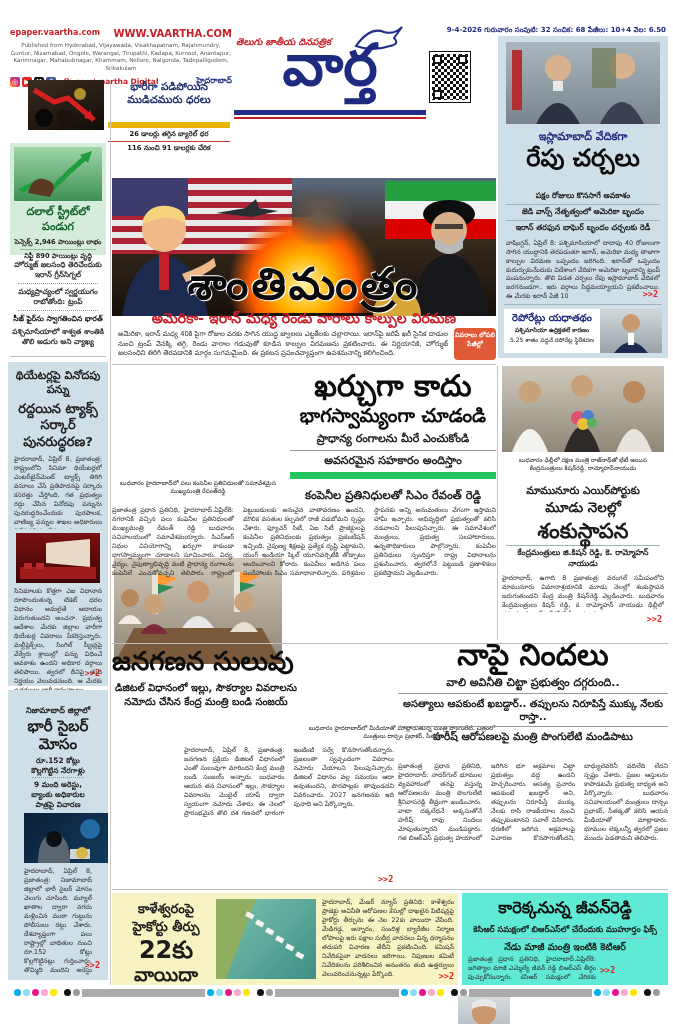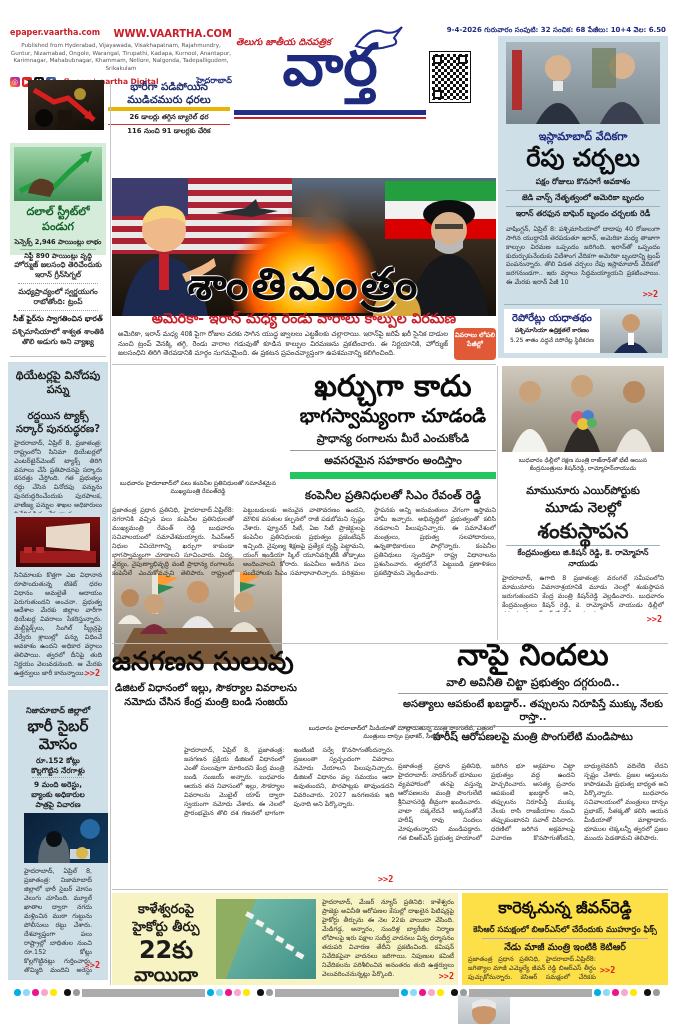--- a/index.html
+++ b/index.html
@@ -51,21 +51,21 @@
     <svg width="76" height="50" style="position:absolute;left:0;top:0">
       <polyline points="6,10 26,22 40,18 66,40" stroke="#d81f1f" stroke-width="5" fill="none"></polyline>
       <polygon points="66,40 56,38 62,30" fill="#d81f1f"></polygon>
       <circle cx="16" cy="38" r="9" fill="#0a0806"></circle>
         <rect x="30" y="30" width="14" height="14" fill="#1c140c"></rect>
       <circle cx="52" cy="14" r="6" fill="#e8c23a" opacity=".7"></circle>
     </svg>
   </div>
   <div class="abs" style="left:108px;top:80px;width:122px">
     <div class="c b" style="font-size:10.5px;line-height:1.25;color:#20306e">భారీగా పడిపోయిన ముడిచమురు ధరలు</div>
-    <div class="c b" style="font-size:6.8px;margin-top:1px;border-top:4px solid #eab308;padding-top:2px">26 డాలర్లు తగ్గిన బ్యారెల్ ధర</div>
+    <div class="c b" style="font-size:6.8px;margin-top:16px;border-top:6px solid #eab308;padding-top:2px">26 డాలర్లు తగ్గిన బ్యారెల్ ధర</div>
     <div class="c b" style="font-size:6.8px;margin-top:2px;border-top:1px solid #c33;padding-top:2px">116 నుంచి 91 డాలర్లకు చేరిక</div>
   </div>
 
   <div class="abs" style="left:236px;top:30px;width:120px">
     <span class="red b" style="font-size:9.5px;font-style:italic">తెలుగు జాతీయ దినపత్రిక</span>
   </div>
   <svg class="abs" style="left:352px;top:22px" width="54" height="32">
     <path d="M4 24 Q18 4 32 10 Q42 13 50 5 L42 16 Q48 22 38 24 Q20 30 4 24 Z" fill="#fff" stroke="#232e8a" stroke-width="2"></path>
   </svg>
   <div class="abs c" style="left:232px;top:34px;width:196px">
@@ -89,21 +89,21 @@
         <circle cx="52" cy="26" r="13" fill="#d9b38f"></circle>
           <path d="M30 82 Q52 40 74 82 Z" fill="#2a3240"></path>
         <rect x="47" y="39" width="10" height="10" fill="#e8e8e8"></rect>
         <circle cx="116" cy="24" r="13" fill="#d9b38f"></circle>
           <path d="M94 82 Q116 38 138 82 Z" fill="#3a4050"></path>
         <rect x="86" y="6" width="24" height="40" fill="#6d7a58" opacity=".7"></rect>
       </svg>
     </div>
     <div class="c b navy" style="margin-top:94px;font-size:11px">ఇస్లామాబాద్ వేదికగా</div>
     <div class="c b" style="font-size:24px;line-height:1.15;color:#0d0d0d">రేపు చర్చలు</div>
-    <div class="c b" style="font-size:7.8px;margin-top:4px;padding:0 6px">పక్షం రోజులు కొనసాగే అవకాశం</div>
+    <div class="c b" style="font-size:7.8px;margin-top:18px;padding:0 6px">పక్షం రోజులు కొనసాగే అవకాశం</div>
     <div class="subrule"></div>
     <div class="c b" style="font-size:7.8px;padding:0 6px">జెడి వాన్స్ నేతృత్వంలో అమెరికా బృందం</div>
     <div class="subrule"></div>
     <div class="c b" style="font-size:7.8px;padding:0 6px">ఇరాన్ తరఫున బాఘెర్ బృందం చర్చలకు రెడీ</div>
     <div class="body-txt" style="margin:5px 8px 0;height:62px;overflow:hidden">వాషింగ్టన్, ఏప్రిల్ 8: పశ్చిమాసియాలో దాదాపు 40 రోజులుగా సాగిన యుద్ధానికి తెరపడుతూ ఇరాన్, అమెరికా మధ్య తాజాగా కాల్పుల విరమణ ఒప్పందం జరిగింది. ఇరాన్‌తో ఒప్పందం కుదుర్చుకునేందుకు విదేశాంగ వేదికగా అమెరికా బృందాన్ని ట్రంప్ పంపనున్నారు. తొలి విడత చర్చలు రేపు ఇస్లామాబాద్ వేదికలో జరగనుండగా.. ఇరు వర్గాలు సిద్ధమయ్యాయని ప్రకటించాయి. ఈ మేరకు ఇరాన్ పేజీ 10</div>
     <span class="jump" style="position:absolute;right:10px;top:253px">&gt;&gt;2</span>
     <div style="position:absolute;left:6px;right:6px;top:268px;border-top:1px solid #9fb3bd"></div>
 
     <div style="position:absolute;left:6px;top:273px;width:158px;height:44px;background:#fff;display:flex">
       <div style="width:96px;padding:3px 4px">
@@ -165,21 +165,21 @@
     <div style="border-top:1px dotted #999;margin:3px 8px"></div>
     <div class="c b" style="font-size:7.4px;line-height:1.35;color:#333">మధ్యప్రాచ్యంలో స్వర్ణయుగం రాబోతోంది: ట్రంప్</div>
     <div style="border-top:1px dotted #999;margin:3px 8px"></div>
     <div class="c b" style="font-size:7.4px;line-height:1.35;color:#111">సీజ్ ఫైర్‌ను స్వాగతించిన భారత్</div>
     <div class="c b" style="font-size:7.4px;line-height:1.35;color:#333;margin-top:3px">పశ్చిమాసియాలో శాశ్వత శాంతికి తొలి అడుగు అని వ్యాఖ్య</div>
   </div>
   <div class="abs rule-h" style="left:10px;top:356px;width:96px"></div>
 
   <div class="abs" style="left:8px;top:362px;width:100px;height:324px;background:#cfdfe8;padding:7px 6px">
     <div class="c b" style="font-size:11px;line-height:1.3">థియేటర్లపై వినోదపు పన్ను</div>
-    <div class="c b" style="font-size:10px;line-height:1.3;margin-top:11px;color:#222">రద్దయిన ట్యాక్స్ సర్కార్ పునరుద్ధరణ?</div>
+    <div class="c b" style="font-size:13px;line-height:1.3;margin-top:3px;color:#222">రద్దయిన ట్యాక్స్ సర్కార్ పునరుద్ధరణ?</div>
     <div class="body-txt" style="margin-top:4px;height:74px;overflow:hidden">హైదరాబాద్, ఏప్రిల్ 8, ప్రజాతంత్ర: రాష్ట్రంలోని సినిమా థియేటర్లలో ఎంటర్‌టైన్‌మెంట్ ట్యాక్స్ తిరిగి వసూలు చేసే ప్రతిపాదనపై సర్కారు కసరత్తు చేస్తోంది. గత ప్రభుత్వం రద్దు చేసిన వినోదపు పన్నును పునరుద్ధరించేందుకు పురపాలక, వాణిజ్య పన్నుల శాఖల అధికారులు నివేదిక సిద్ధం చేస్తున్నారు.</div>
     <div class="ph" style="margin:4px auto;width:84px;height:50px;background:linear-gradient(180deg,#7a1010,#3d0606)">
       <svg width="84" height="50">
           <polygon points="30,10 74,6 74,34 30,30" fill="#e8d8c8"></polygon>
           <rect x="4" y="34" width="76" height="12" fill="#9e1c1c"></rect>
           <rect x="8" y="30" width="8" height="6" fill="#b82a2a"></rect>
           <rect x="20" y="30" width="8" height="6" fill="#b82a2a"></rect>
         </svg>
     </div>
     <div class="body-txt" style="height:118px;overflow:hidden">సినిమాలకు కొత్తగా ఎఐ విధానాన రూపొందుతున్న టికెట్ ధరల విధానం అమలైతే ఆదాయం పెరుగుతుందని అంచనా. ప్రభుత్వ ఆదేశాల మేరకు జిల్లాల వారీగా థియేటర్ల వివరాలు సేకరిస్తున్నారు. మల్టీప్లెక్స్‌లు, సింగిల్ స్క్రీన్లపై వేర్వేరు శ్లాబుల్లో పన్ను విధించే అవకాశం ఉందని అధికార వర్గాలు తెలిపాయి. త్వరలో దీనిపై తుది నిర్ణయం వెలువడనుంది. ఆ మేరకు ఉత్తర్వులు జారీ కానున్నాయి.</div>
@@ -315,21 +315,21 @@
             <rect x="60" y="38" width="8" height="5" transform="rotate(28 64 40)"></rect>
             <rect x="70" y="46" width="8" height="5" transform="rotate(28 74 48)"></rect>
             <rect x="80" y="54" width="8" height="5" transform="rotate(28 84 56)"></rect>
           </g>
       </svg>
     </div>
     <div class="abs body-txt" style="left:210px;top:5px;width:132px;height:82px;overflow:hidden">హైదరాబాద్, మేజర్ న్యూస్ ప్రతినిధి: కాళేశ్వరం ప్రాజెక్టు అవినీతి ఆరోపణల కేసుల్లో దాఖలైన పిటిషన్లపై హైకోర్టు తీర్పును ఈ నెల 22కు వాయిదా వేసింది. మేడిగడ్డ, అన్నారం, సుందిళ్ల బ్యారేజీల నిర్మాణ లోపాలపై ఇరు పక్షాల సుదీర్ఘ వాదనలు విన్న ధర్మాసనం తదుపరి విచారణ తేదీని ప్రకటించింది. కమిషన్ నివేదికపైనా వాదనలు జరిగాయి. నిపుణుల కమిటీ నివేదికలను పరిశీలించిన అనంతరం తుది ఉత్తర్వులు వెలువరించనున్నట్లు పేర్కొంది.</div>
     <span class="jump" style="position:absolute;right:4px;bottom:4px">&gt;&gt;2</span>
   </div>
 
-  <div class="abs" style="left:462px;top:893px;width:206px;height:92px;background:#fde047">
+  <div class="abs" style="left:462px;top:893px;width:206px;height:92px;background:#5eead4">
     <div class="c b" style="font-size:16px;margin-top:5px;color:#0d0d0d">కారెక్కనున్న జీవన్‌రెడ్డి</div>
     <div class="c b" style="font-size:8.2px;margin-top:3px;padding:0 6px">కెసిఆర్ సమక్షంలో బిఆర్ఎస్‌లో చేరేందుకు ముహూర్తం ఫిక్స్</div>
     <div style="border-top:1px solid #b9a9cc;margin:2px 20px"></div>
     <div class="c b" style="font-size:9.5px">నేడు మాజీ మంత్రి ఇంటికి కెటిఆర్</div>
     <div class="abs body-txt" style="left:6px;top:62px;width:128px;height:26px;overflow:hidden">ప్రజాతంత్ర ప్రధాన ప్రతినిధి, హైదరాబాద్.ఏప్రిల్8: జగిత్యాల మాజీ ఎమ్మెల్యే జీవన్ రెడ్డి బిఆర్ఎస్ తీర్థం పుచ్చుకోనున్నారు. కెసిఆర్ సమక్షంలో చేరికకు ముహూర్తం ఖరారైంది. నేడు ఆయన ఇంటికి కెటిఆర్ వెళ్లనున్నారు.</div>
     <span class="jump" style="position:absolute;left:138px;top:72px">&gt;&gt;2</span>
     <div class="abs ph" style="right:4px;top:40px;width:52px;height:48px;background:linear-gradient(180deg,#d8dde0,#a8b0b5)">
       <svg width="52" height="48">
           <circle cx="26" cy="18" r="12" fill="#c9976b"></circle>
           <path d="M14 8 Q26 0 38 8 L38 14 Q26 8 14 14 Z" fill="#e8e8e8"></path>

